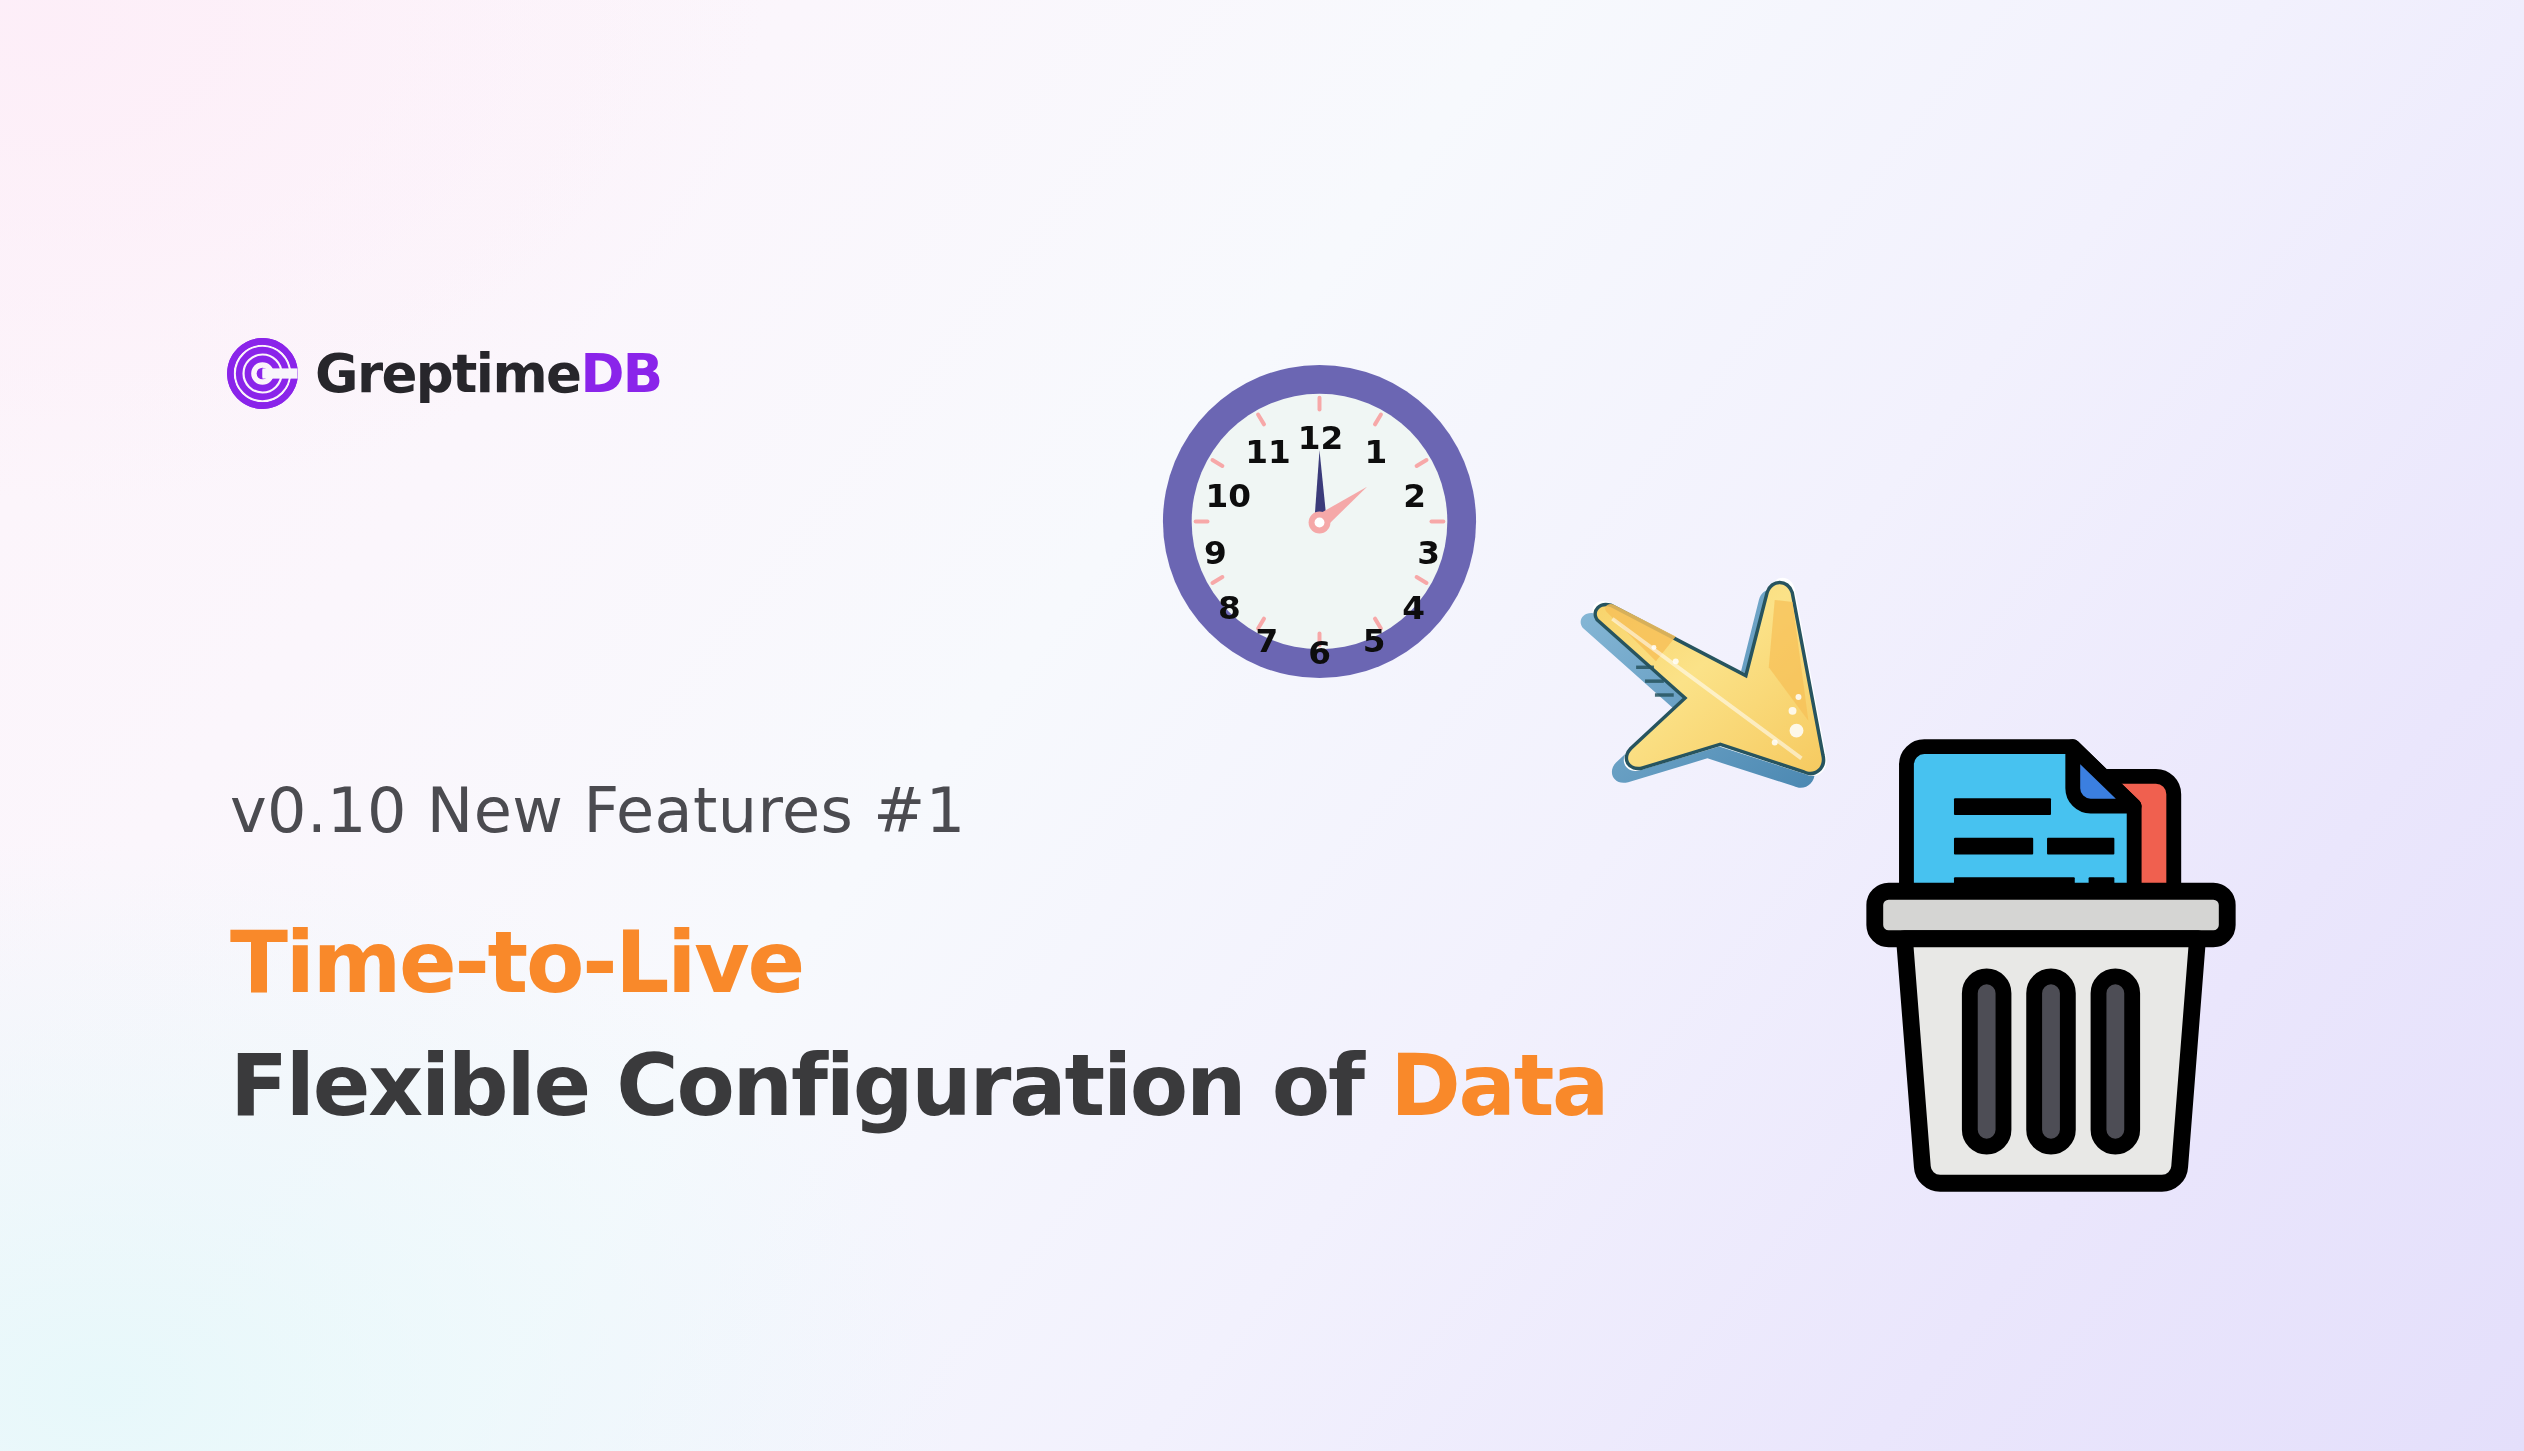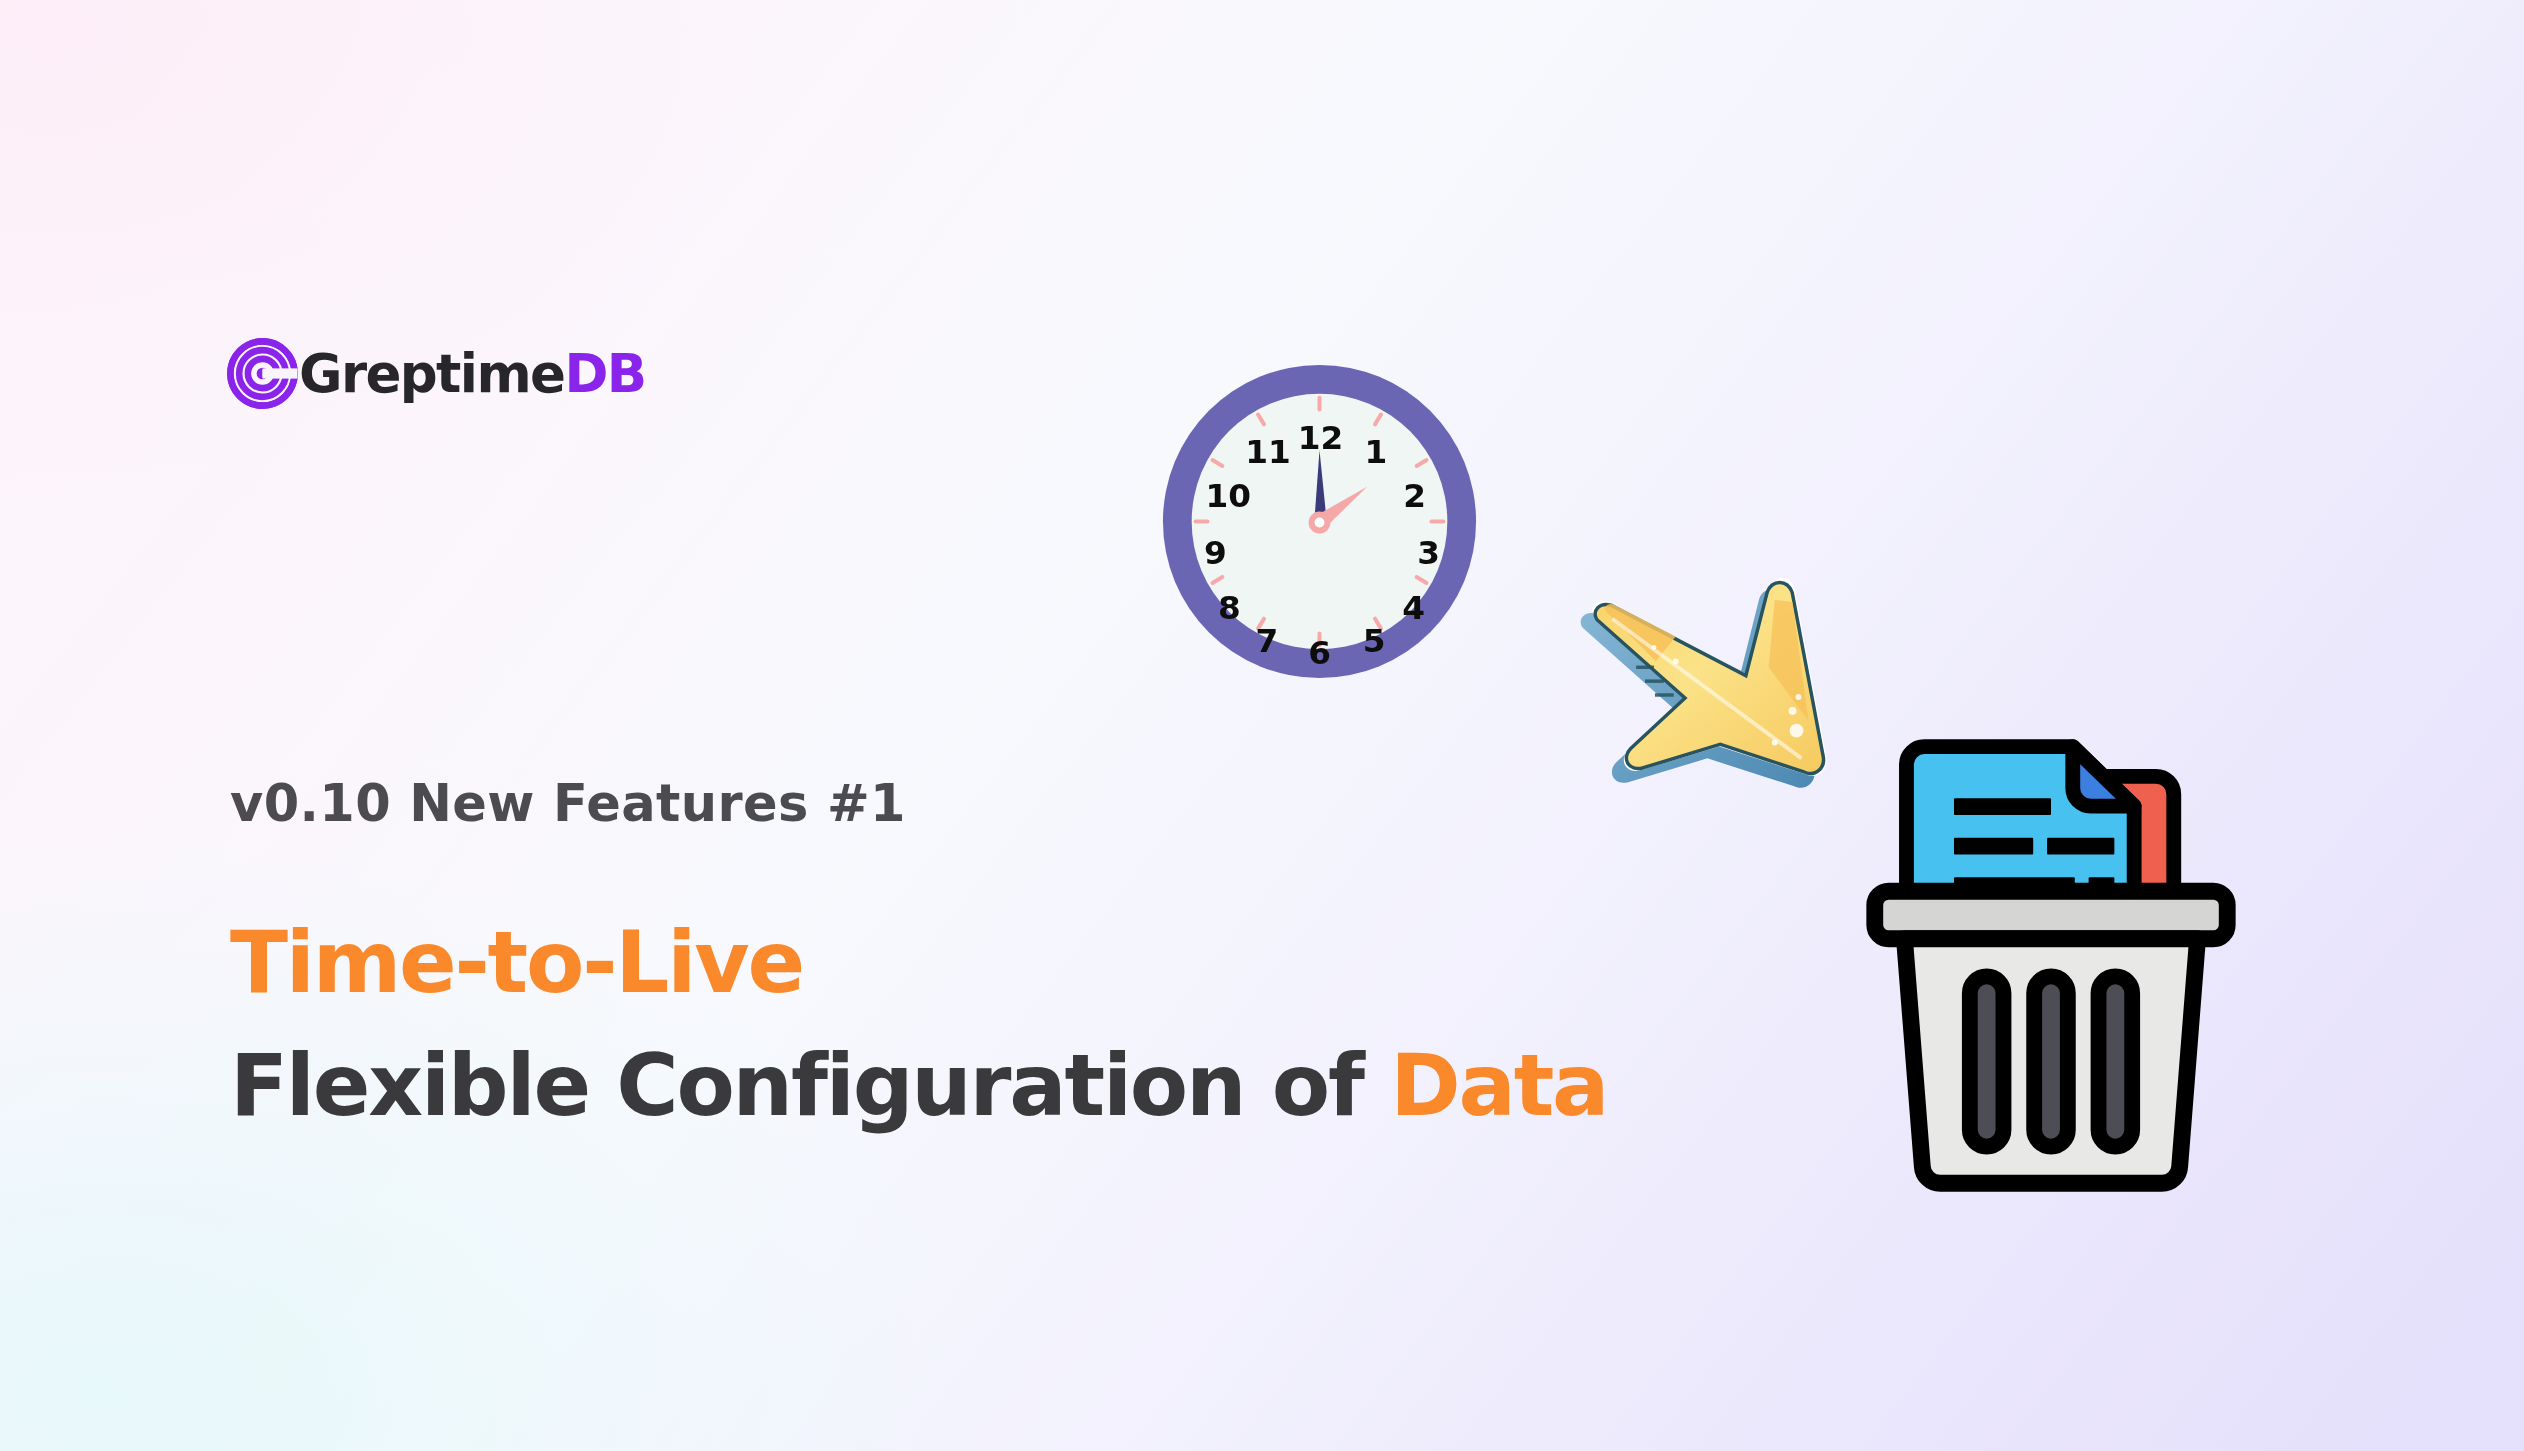--- a/index.html
+++ b/index.html
@@ -23,41 +23,42 @@
       linear-gradient(128deg, #fdf4fa 0%, #fbf6fc 22%, #f7f9fd 42%, #f2f1fd 62%, #eae6fc 82%, #e4dffb 100%);
   }
 
   
   #logo {
     position: absolute;
     left: 226px;
     top: 337px;
     display: flex;
     align-items: center;
+    gap: 16px;
   }
   #logo-mark { width: 73px; height: 73px; display: block; }
   #logo-text {
     font-family: "DejaVu Sans", sans-serif;
     font-size: 53px;
     font-weight: 700;
     letter-spacing: -1.6px;
     line-height: 1;
     white-space: nowrap;
   }
   .logo-grep { color: #27262b; }
   .logo-db   { color: #8a24ea; }
 
   
   #eyebrow {
     position: absolute;
     left: 230px;
     top: 774px;
     font-family: "DejaVu Sans", sans-serif;
-    font-size: 51px;
-    font-weight: 700;
+    font-size: 62px;
+    font-weight: 400;
     letter-spacing: 0.4px;
     color: #4b4b50;
     white-space: nowrap;
   }
   #headline {
     position: absolute;
     left: 230px;
     top: 901px;
     width: 1544px;
     font-family: "DejaVu Sans", sans-serif;

